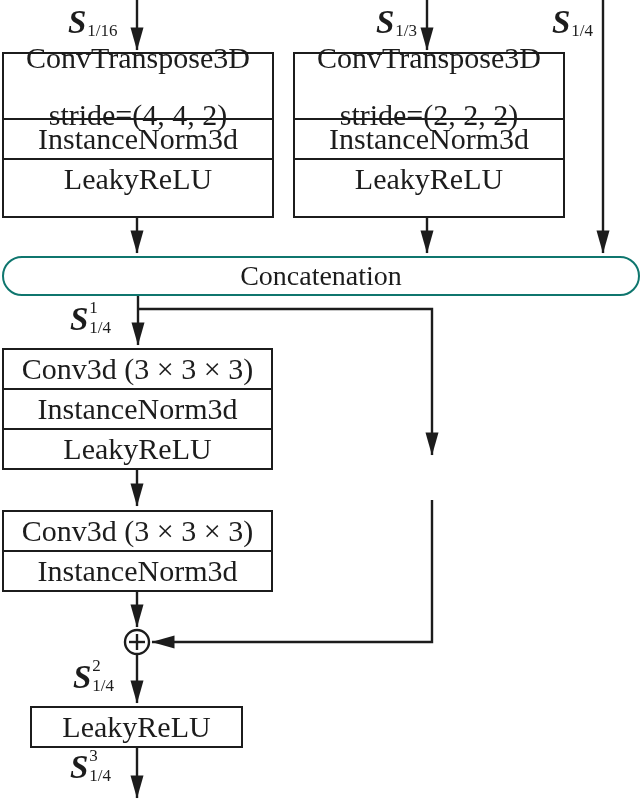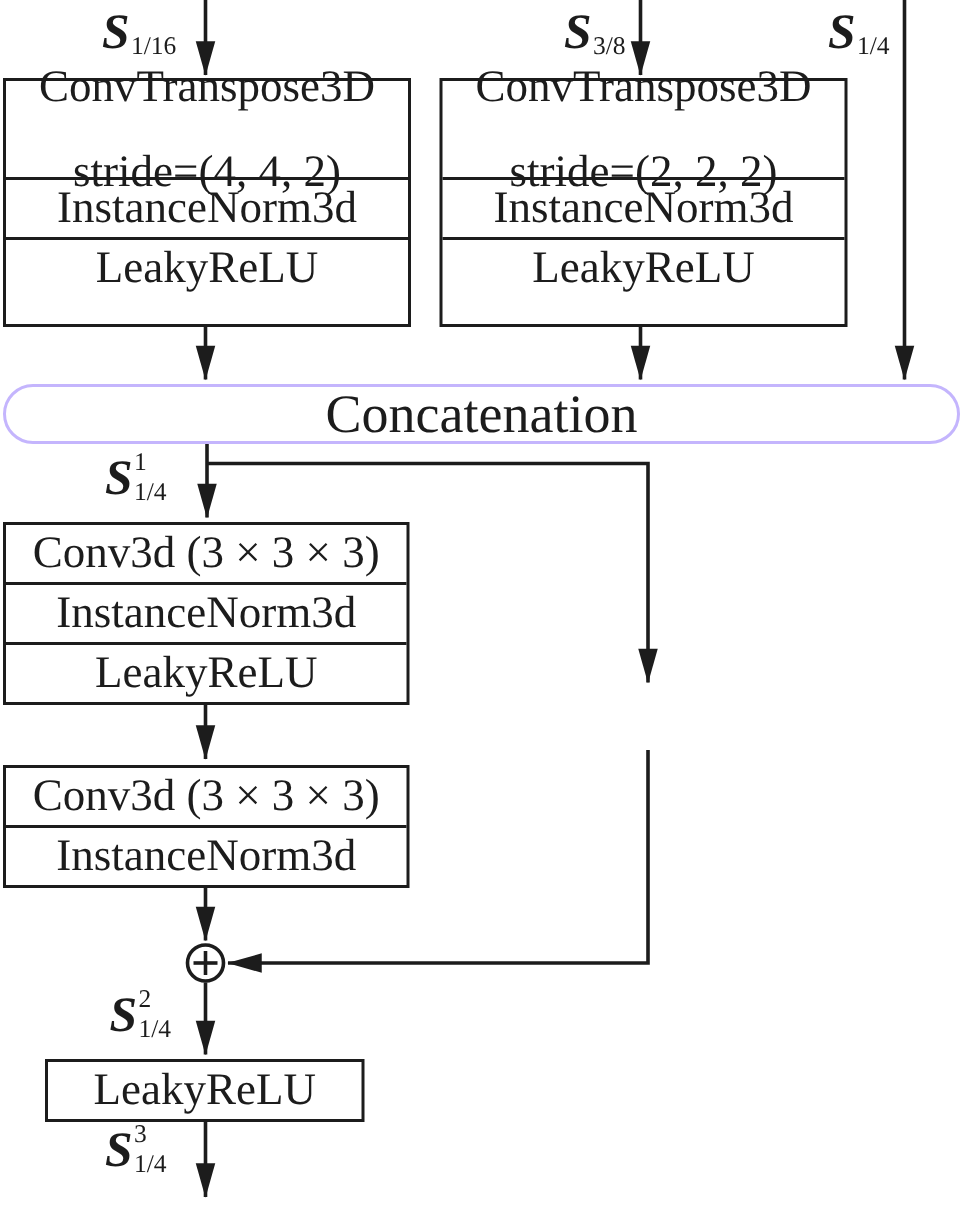--- a/index.html
+++ b/index.html
@@ -29,27 +29,27 @@
     font-size: 30px;
     line-height: 38px;
     white-space: nowrap;
   }
   .row + .row { border-top: 2px solid #1c1c1c; }
   .row.tall { height: 64px; gap: 19px; }
   .row.std { height: 38px; }
   .pill {
     position: absolute;
     box-sizing: border-box;
-    border: 2px solid #c4b5fd;
+    border: 2px solid #0f766e;
     border-radius: 20px;
     background: #ffffff;
     display: flex;
     align-items: center;
     justify-content: center;
-    font-size: 36px;
+    font-size: 28px;
     white-space: nowrap;
   }
   .slabel {
     position: absolute;
     white-space: nowrap;
     display: flex;
     align-items: flex-start;
   }
   .sbase {
     font-family: "Liberation Serif", serif;
@@ -112,21 +112,21 @@
     <span class="sstack">
       <span class="ssup"></span>
       <span class="ssub">1/16</span>
     </span>
   </div>
 
   <div class="slabel" style="left:376px; top:5px;">
     <span class="sbase">S</span>
     <span class="sstack">
       <span class="ssup"></span>
-      <span class="ssub">3/8</span>
+      <span class="ssub">1/3</span>
     </span>
   </div>
 
   <div class="slabel" style="left:552px; top:5px;">
     <span class="sbase">S</span>
     <span class="sstack">
       <span class="ssup"></span>
       <span class="ssub">1/4</span>
     </span>
   </div>

